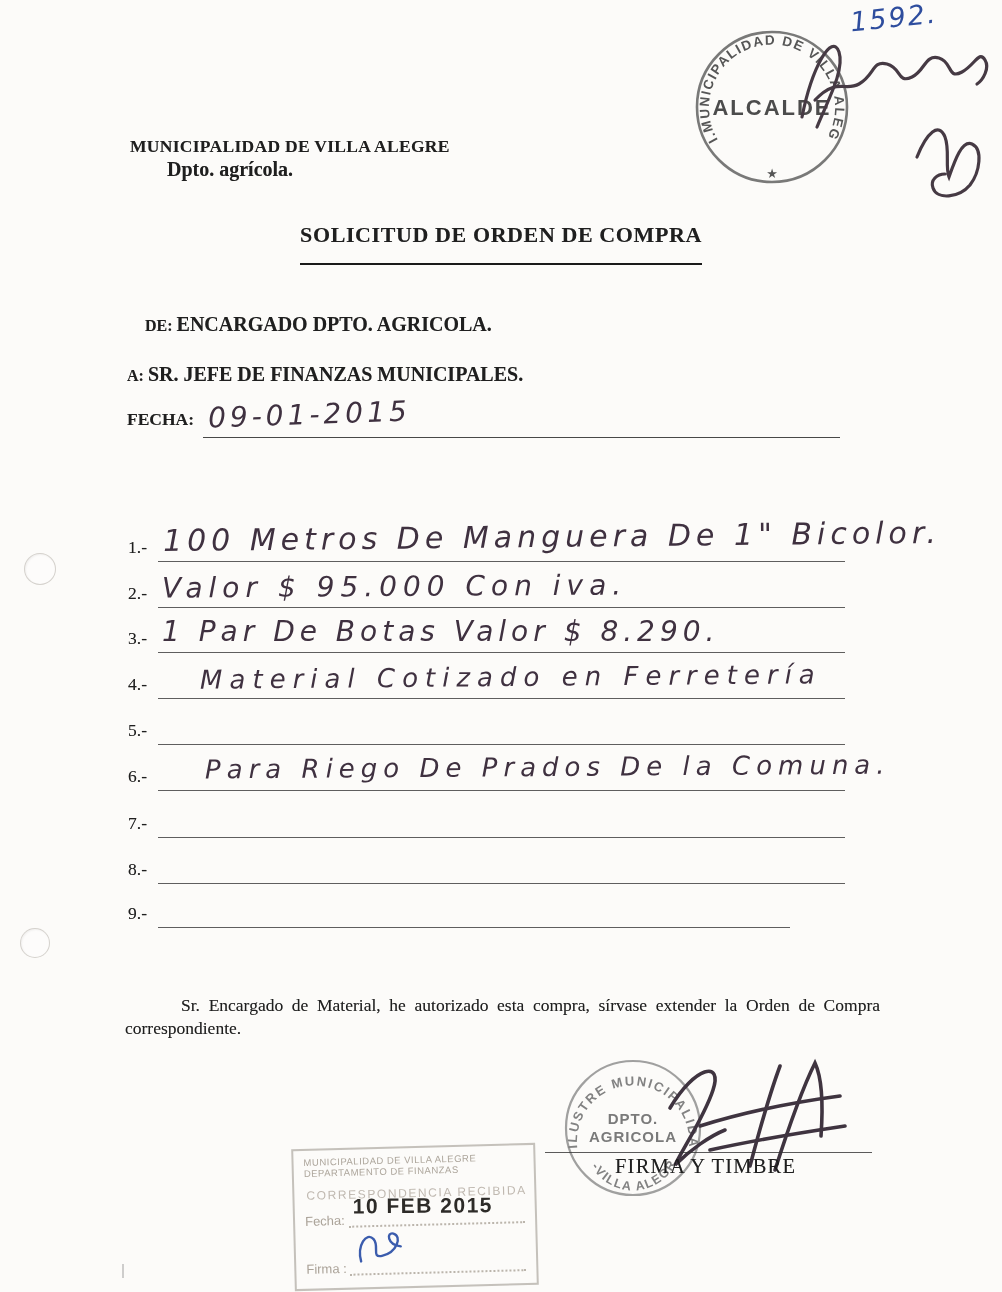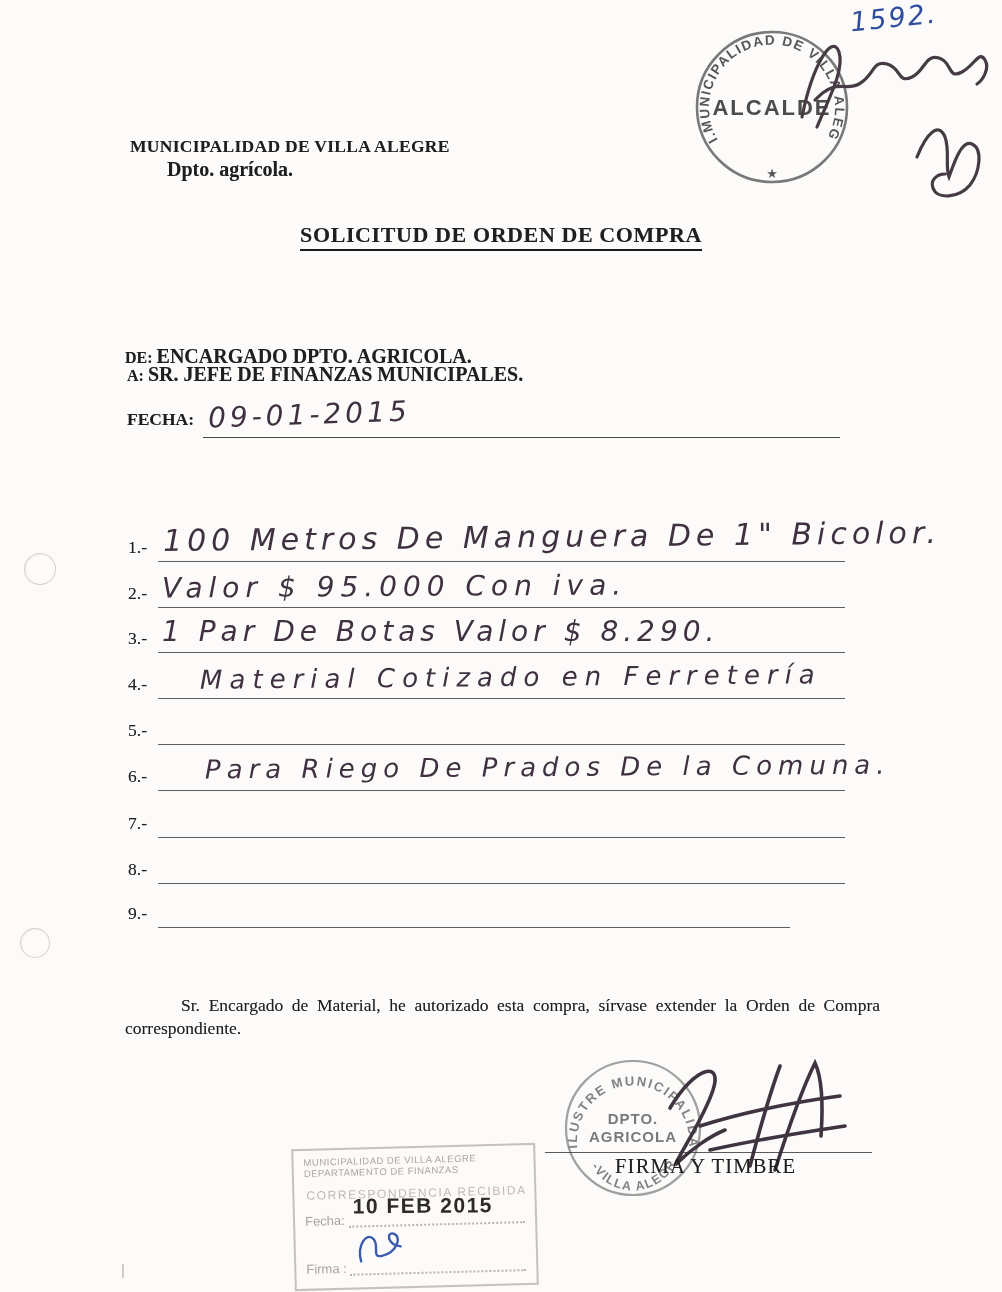--- a/index.html
+++ b/index.html
@@ -5,24 +5,24 @@
   html,body{margin:0;padding:0;background:#e8e6e2;}
   #page{position:relative;width:1002px;height:1292px;margin:0 auto;
         background:#fcfbf9;overflow:hidden;
         font-family:"Liberation Serif",serif;color:#1f1f1f;}
   .abs{position:absolute;}
   .printed{text-shadow:0 0 .4px rgba(0,0,0,.35);}
   
   .org{left:130px;top:136px;font-size:17.5px;font-weight:bold;letter-spacing:.3px;}
   .dept{left:167px;top:158px;font-size:20px;font-weight:bold;}
   .title{left:0;top:222px;width:100%;text-align:center;font-size:22px;font-weight:bold;letter-spacing:.6px;}
-  .title span{border-bottom:2.5px solid #1a1a1a;padding-bottom:2px;}
+  .title span{border-bottom:2.5px solid #1a1a1a;padding-bottom:16px;}
   
   .fieldrow{font-weight:bold;}
-  .de{left:125px;top:313px;margin-top:32px;}
+  .de{left:145px;top:313px;}
   .a{left:127px;top:363px;}
   .fecha{left:127px;top:409px;}
   .flabel{font-size:16px;}
   .fvalue{font-size:20px;}
   .fecha-underline{left:203px;top:437px;width:637px;border-top:1.6px solid rgba(40,40,40,.85);}
   
   .para{left:125px;width:755px;font-size:17.5px;line-height:1.32;text-align:justify;text-indent:56px;}
   .intro{top:461px;}
   .closing{top:994px;}
   

